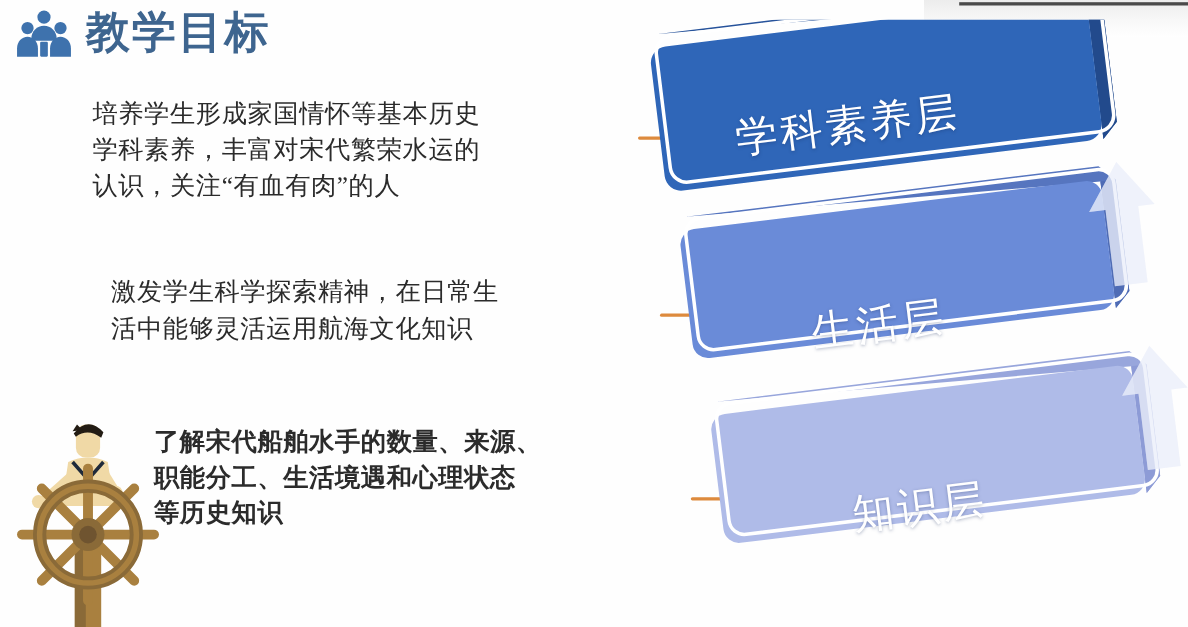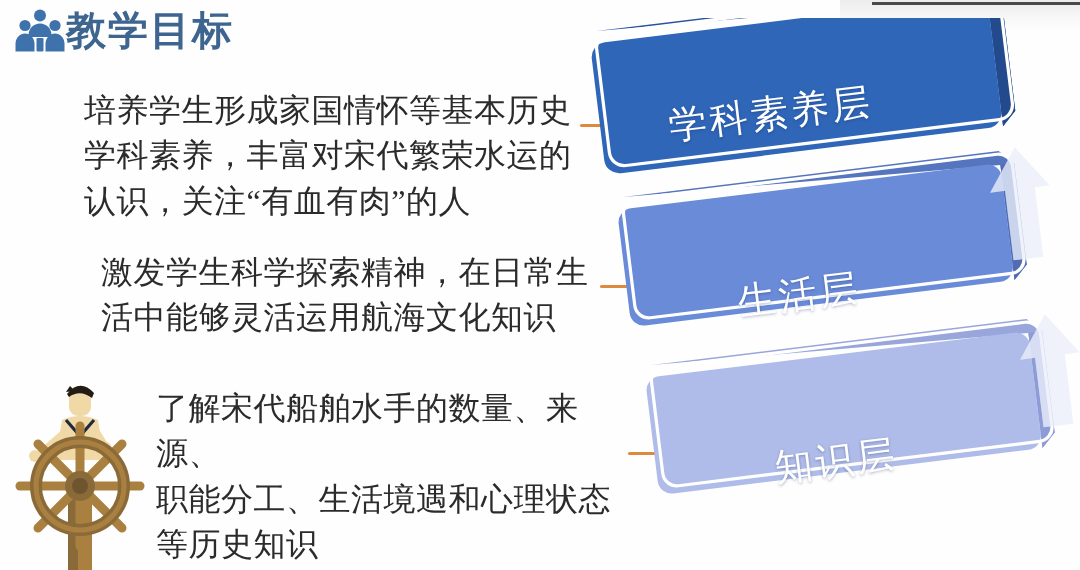--- a/index.html
+++ b/index.html
@@ -16,41 +16,41 @@
     position:absolute;top:2px;left:872px;width:208px;height:3px;
     background:#4a4a4a;
   }
   .top-shade{
     position:absolute;top:0;left:840px;width:240px;height:34px;
     background:linear-gradient(180deg,#e9e9e9 0%,#f7f7f7 55%,#ffffff 100%);
     opacity:.85;
   }
 
   
-  .header{position:absolute;left:14px;top:8px;display:flex;align-items:center;}
+  .header{position:absolute;left:14px;top:8px;display:flex;align-items:center;gap:12px;}
   .people-icon{width:52px;height:44px;display:block;}
   .header-title{
     font-size:40px;font-weight:bold;color:#3e658f;
     letter-spacing:2px;line-height:1;
     font-family:"Liberation Sans","DejaVu Sans",sans-serif;
     text-shadow:0 1px 0 rgba(255,255,255,.6);
   }
 
   
   .desc{
     position:absolute;
     color:#2b2b2b;
     font-family:"Liberation Serif","DejaVu Serif",serif;
-    font-size:32px;line-height:1.42;
+    font-size:23px;line-height:1.42;
     letter-spacing:.5px;
     white-space:pre-line;
   }
   #desc-0{left:84px;top:88px;width:500px;}
   #desc-1{left:101px;top:250px;width:490px;}
-  #desc-2{left:156px;top:386px;width:470px;}
+  #desc-2{left:140px;top:386px;width:470px;font-weight:bold;}
 
   
   .connector{position:absolute;height:3px;background:#dd8a3d;border-radius:2px;}
   #conn-0{left:580px;top:124px;width:100px;}
   #conn-1{left:600px;top:285px;width:132px;}
   #conn-2{left:628px;top:452px;width:130px;}
 
   
   .stack{position:absolute;left:585px;top:18px;width:495px;height:540px;}
   .stack svg{display:block;}

